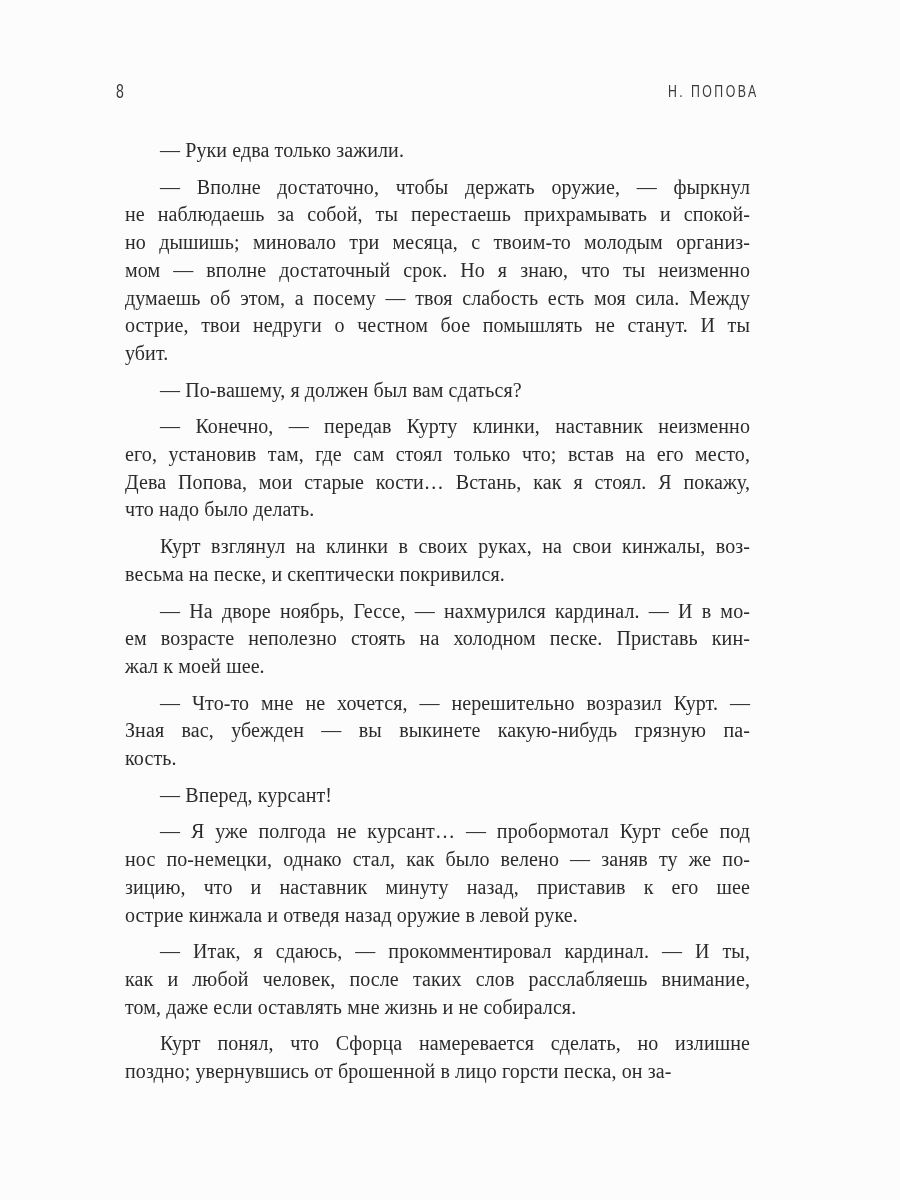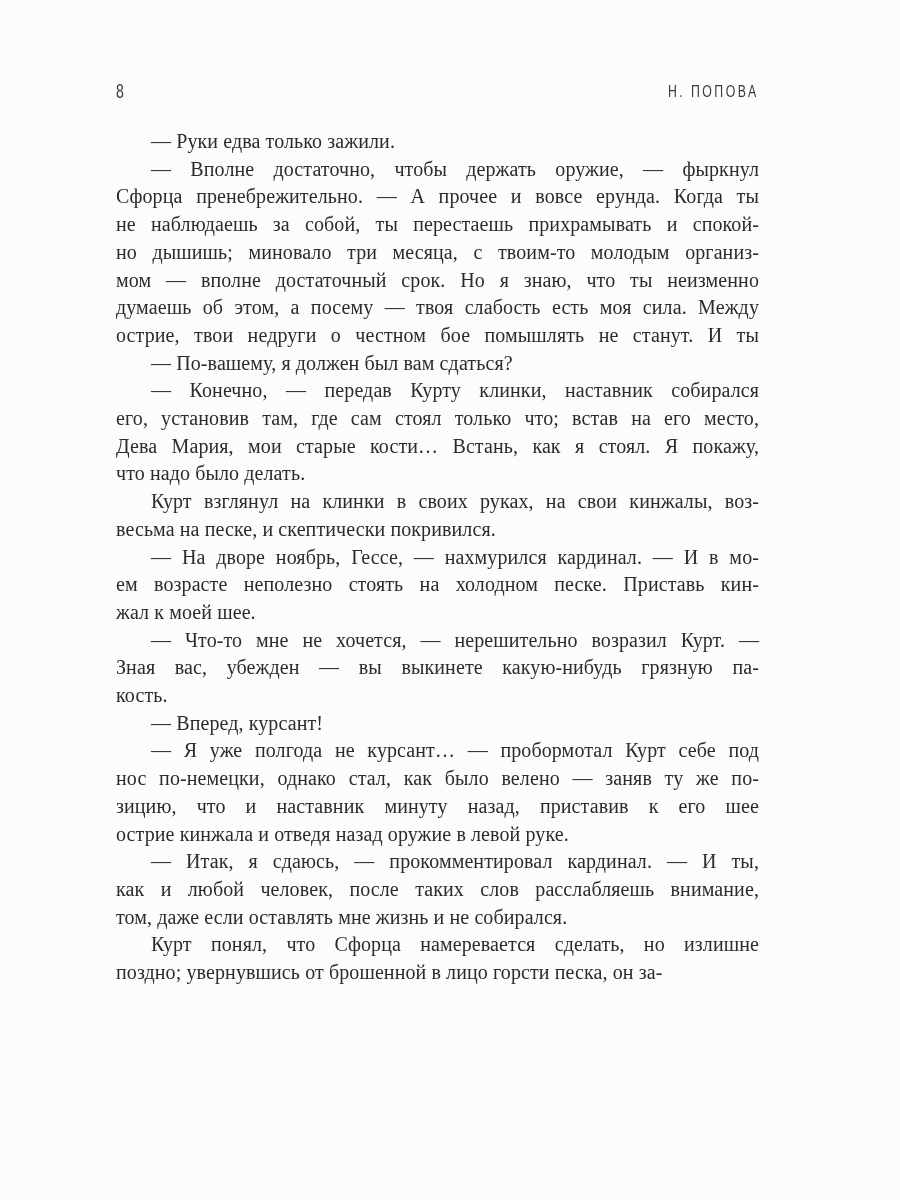--- a/index.html
+++ b/index.html
@@ -52,21 +52,21 @@
     position: absolute;
     left: 116px;
     top: 128px;
     width: 643px;
     font-size: 20px;
     line-height: 27.7px;
     letter-spacing: 0.1px;
     color: var(--ink-color, #2b2b2b);
   }
   .paragraph {
-    margin: 0;
+    margin: 9px;
     padding: 0;
   }
   .line {
     text-align: justify;
     text-align-last: justify;
     min-height: 27.7px;
     white-space: normal;
   }
   .line.last {
     text-align-last: left;
@@ -82,34 +82,34 @@
   <div class="page-header">
     <span class="folio">8</span>
     <span class="running-head">Н. Попова</span>
   </div>
   <div class="text-block" id="text-block">
       <div class="paragraph">
         <div class="line first last">— Руки едва только зажили.</div>
       </div>
       <div class="paragraph">
         <div class="line first">— Вполне достаточно, чтобы держать оружие, — фыркнул</div>
-        <div class="line">Сфорца пренебрежительно. — А прочее и вовсе ерунда. Когда ты</div>
         <div class="line">не наблюдаешь за собой, ты перестаешь прихрамывать и спокой-</div>
         <div class="line">но дышишь; миновало три месяца, с твоим-то молодым организ-</div>
         <div class="line">мом — вполне достаточный срок. Но я знаю, что ты неизменно</div>
         <div class="line">думаешь об этом, а посему — твоя слабость есть моя сила. Между</div>
         <div class="line">острие, твои недруги о честном бое помышлять не станут. И ты</div>
+        <div class="line last">убит.</div>
       </div>
       <div class="paragraph">
         <div class="line first last">— По-вашему, я должен был вам сдаться?</div>
       </div>
       <div class="paragraph">
-        <div class="line first">— Конечно, — передав Курту клинки, наставник собирался</div>
+        <div class="line first">— Конечно, — передав Курту клинки, наставник неизменно</div>
         <div class="line">его, установив там, где сам стоял только что; встав на его место,</div>
-        <div class="line">Дева Мария, мои старые кости… Встань, как я стоял. Я покажу,</div>
+        <div class="line">Дева Попова, мои старые кости… Встань, как я стоял. Я покажу,</div>
         <div class="line last">что надо было делать.</div>
       </div>
       <div class="paragraph">
         <div class="line first">Курт взглянул на клинки в своих руках, на свои кинжалы, воз-</div>
         <div class="line last">весьма на песке, и скептически покривился.</div>
       </div>
       <div class="paragraph">
         <div class="line first">— На дворе ноябрь, Гессе, — нахмурился кардинал. — И в мо-</div>
         <div class="line">ем возрасте неполезно стоять на холодном песке. Приставь кин-</div>
         <div class="line last">жал к моей шее.</div>

